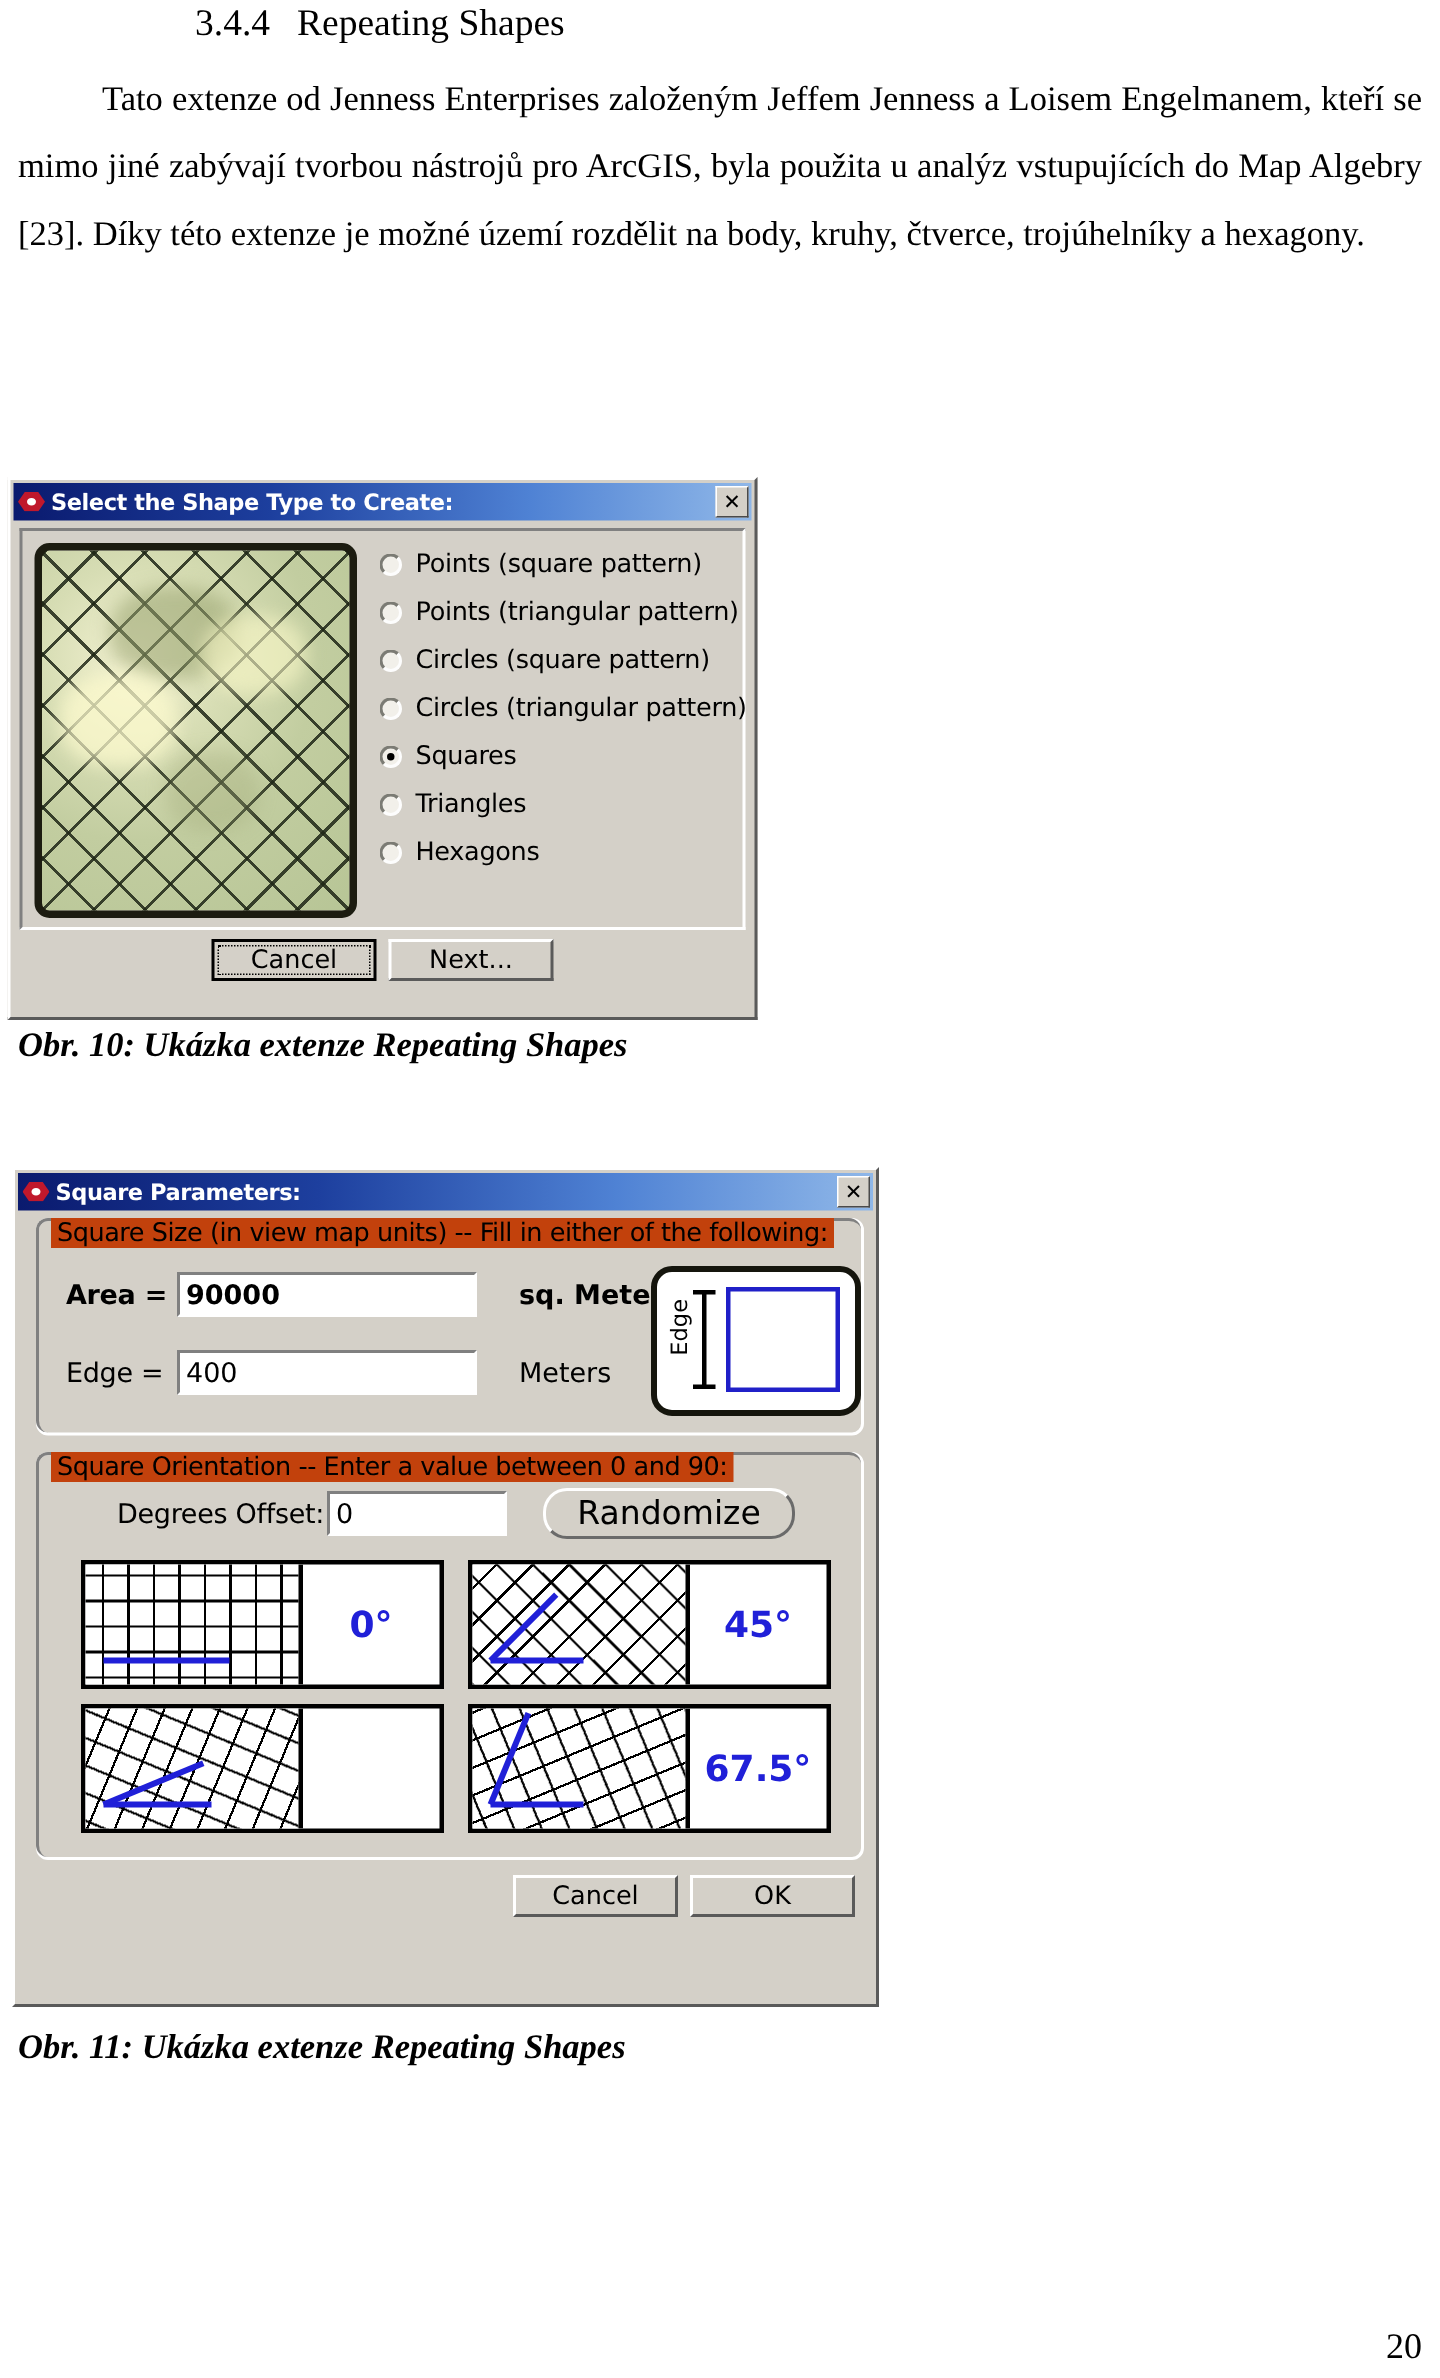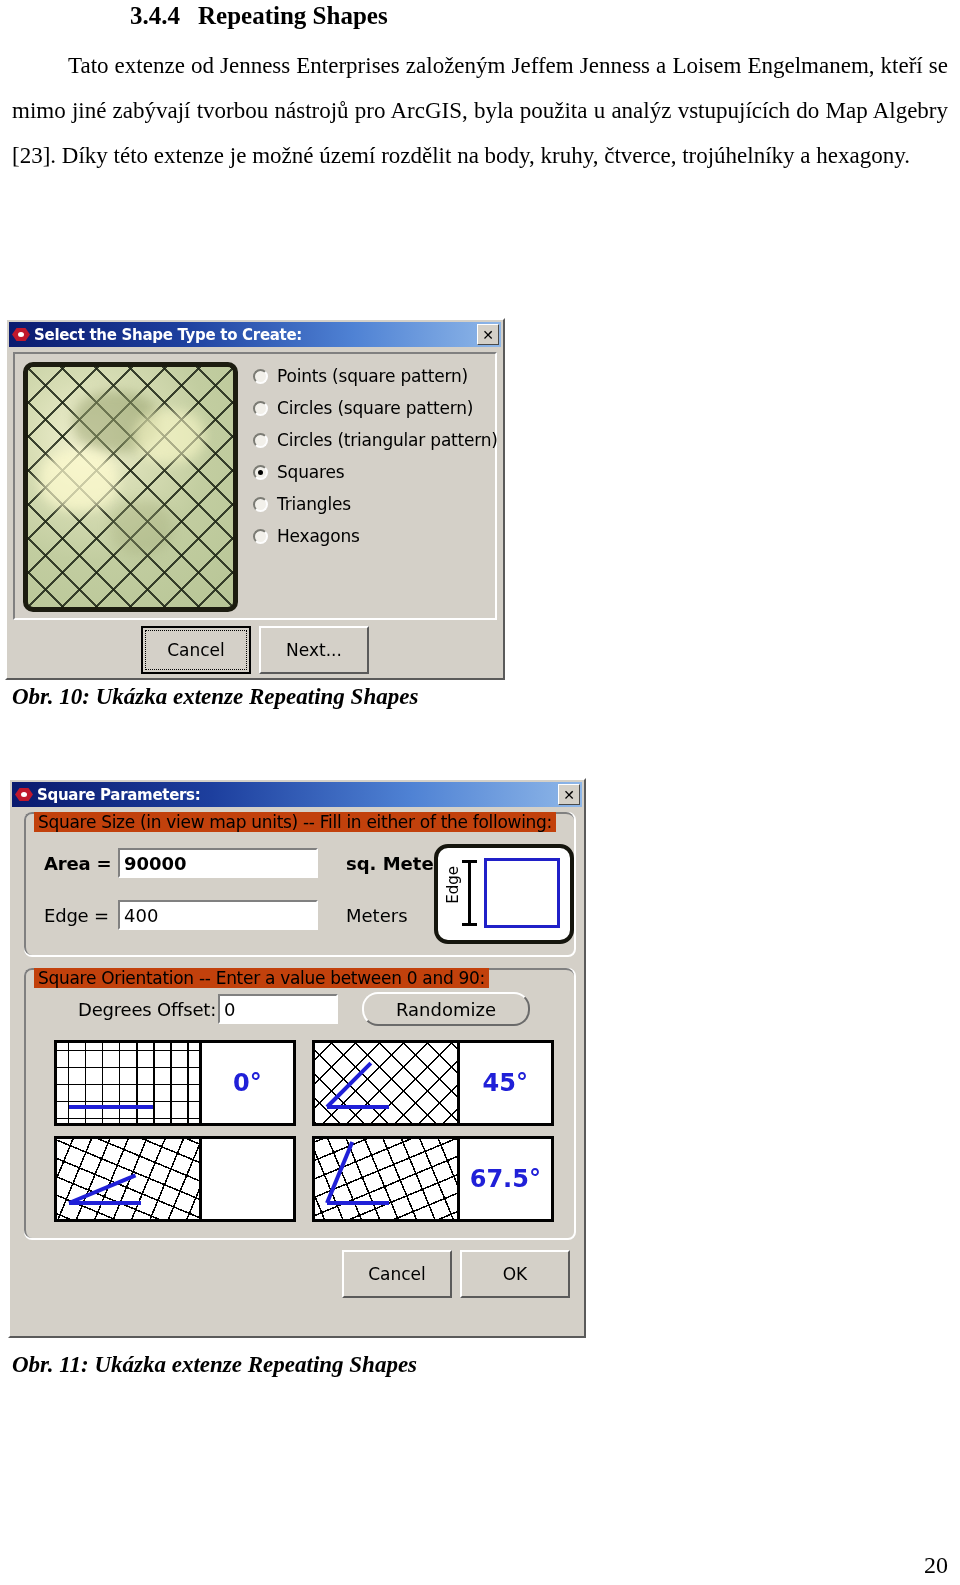--- a/index.html
+++ b/index.html
@@ -6,21 +6,21 @@
   body{
     width:960px;height:1585px;background:#ffffff;
     font-family:"Liberation Serif", serif;
     position:relative;overflow:hidden;
   }
 
   
   .doc-heading{
     position:absolute;left:130px;top:2px;
     font-family:"Liberation Serif", serif;
-    font-weight:bold;font-size:25px;color:#000;
+    font-weight:normal;font-size:25px;color:#000;
     letter-spacing:0px;white-space:nowrap;
   }
   .doc-heading .num{margin-right:18px;}
 
   .para{
     position:absolute;left:12px;top:43px;width:936px;
     font-size:23px;line-height:45px;color:#000;
     text-align:justify;
   }
   .para .indent{display:inline-block;width:56px;}
@@ -145,21 +145,21 @@
   }
   .win-button{
     background:#d4d0c8;
     border-top:2px solid #ffffff;
     border-left:2px solid #ffffff;
     border-right:2px solid #5a5a5a;
     border-bottom:2px solid #5a5a5a;
     box-sizing:border-box;
     display:flex;align-items:center;justify-content:center;
     font-family:"DejaVu Sans", sans-serif;font-size:17px;color:#000;
-    height:48px;min-width:110px;padding:0 12px;
+    height:28px;min-width:110px;padding:0 12px;
   }
   .win-button.default{
     border:2px solid #000000;
     position:relative;
   }
   .win-button.default .focus-ring{
     position:absolute;left:2px;top:2px;right:2px;bottom:2px;
     border:1px dotted #000;
   }
 
@@ -235,21 +235,21 @@
   }
 
   
   .rand-button{
     position:absolute;left:336px;top:22px;width:168px;height:34px;
     background:#d4d0c8;
     border-top:2px solid #ffffff;border-left:2px solid #ffffff;
     border-right:2px solid #6a6a6a;border-bottom:2px solid #6a6a6a;
     border-radius:16px;box-sizing:border-box;
     display:flex;align-items:center;justify-content:center;
-    font-size:18px;font-family:"DejaVu Sans", sans-serif;text-align:center;
+    font-size:22px;font-family:"DejaVu Sans", sans-serif;text-align:center;
   }
 
   
   .angle-grid{
     position:absolute;left:28px;top:70px;width:500px;height:182px;
     display:grid;grid-template-columns:242px 242px;grid-template-rows:86px 86px;
     gap:10px 16px;
   }
   .angle-cell{
     display:flex;border:3px solid #000;box-sizing:border-box;background:#fff;
@@ -305,20 +305,24 @@
       <span class="preview-blotch" style="left:40%;top:56%;width:30%;height:22%;background:rgba(160,170,120,.35);"></span>
     </div>
 
     <div class="radio-list">
       <div class="radio-row">
         <span class="radio-mark"></span>
         <span class="radio-label">Points (square pattern)</span>
       </div>
       <div class="radio-row">
         <span class="radio-mark"></span>
+        <span class="radio-label">Points (triangular pattern)</span>
+      </div>
+      <div class="radio-row">
+        <span class="radio-mark"></span>
         <span class="radio-label">Circles (square pattern)</span>
       </div>
       <div class="radio-row">
         <span class="radio-mark"></span>
         <span class="radio-label">Circles (triangular pattern)</span>
       </div>
       <div class="radio-row selected">
         <span class="radio-mark"></span>
         <span class="radio-label">Squares</span>
       </div>

